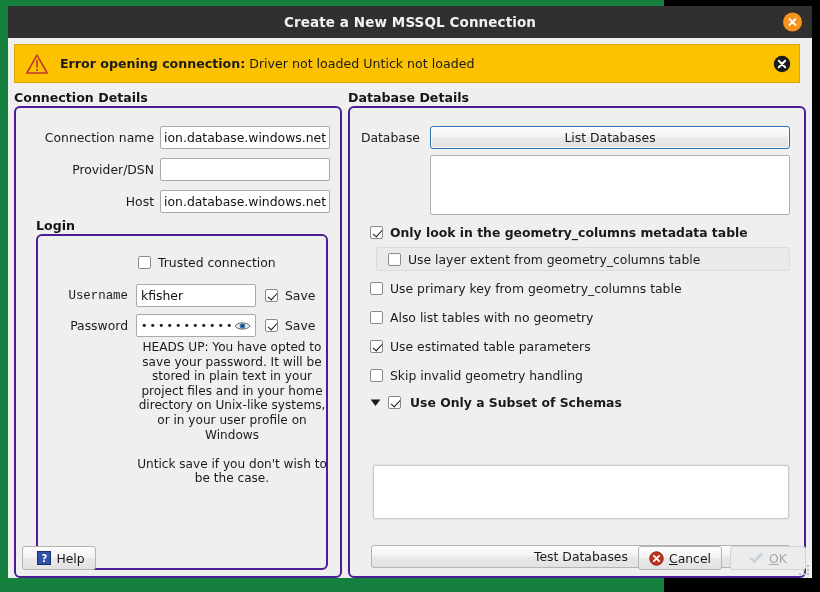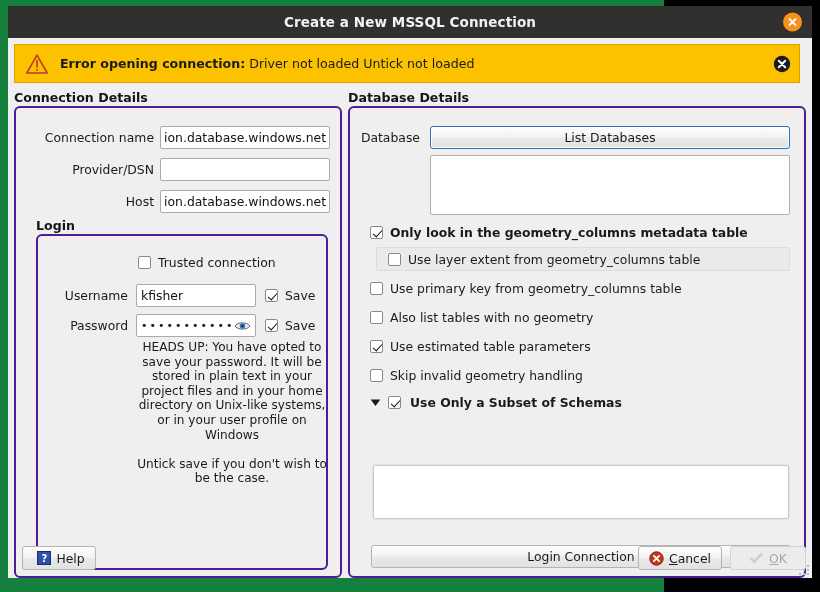--- a/index.html
+++ b/index.html
@@ -293,21 +293,21 @@
       <div class="sect-title" style="left:20px; top:110px;">Login</div>
 
       <div class="groupbox" style="left:20px; top:126px; width:292px; height:336px;">
 
         <div class="row" style="left:100px; top:19px;">
           <span class="cb"></span>
           <span class="cb-label">Trusted connection</span>
         </div>
 
         <div class="row" style="left:0; top:48px; width:292px;">
-          <span class="lbl lbl-right" style="width:90px;">Username</span>
+          <span class="lbl lbl-right" style="width:90px;font-family:Liberation Mono, monospace;">Username</span>
           <span class="field" style="width:120px; margin-left:8px;">kfisher</span>
           <span class="cb on" style="margin-left:9px;"></span>
           <span class="cb-label">Save</span>
         </div>
 
         <div class="row" style="left:0; top:78px; width:292px;">
           <span class="lbl lbl-right" style="width:90px;">Password</span>
           <span class="field pwfield" style="width:120px; margin-left:8px;">
             <span class="pwdots">•••••••••••••</span>
             <svg class="eye" viewBox="0 0 18 12">
@@ -370,21 +370,21 @@
       <div class="row" style="left:20px; top:287px;">
         <svg width="11" height="9" viewBox="0 0 11 9" style="margin-right:7px;">
           <path d="M0.6 1.4 L10.4 1.4 L5.5 8 Z" fill="#1a1a1a"></path>
         </svg>
         <span class="cb on"></span>
         <span class="cb-label bold" style="margin-left:9px;">Use Only a Subset of Schemas</span>
       </div>
 
       <div class="listbox sunken" style="left:23px; top:357px; width:416px; height:54px; top:357px;"></div>
 
-      <span class="btn" style="position:absolute; left:21px; top:437px; width:420px; height:23px;">Login Connection</span>
+      <span class="btn" style="position:absolute; left:21px; top:437px; width:420px; height:23px;">Test Databases</span>
     </div>
 
     <div class="btnbar">
 
       <span class="btn help-btn">
         <span class="help-ico">?</span>
         <span>Help</span>
       </span>
 
       <span class="btn cancel-btn">

